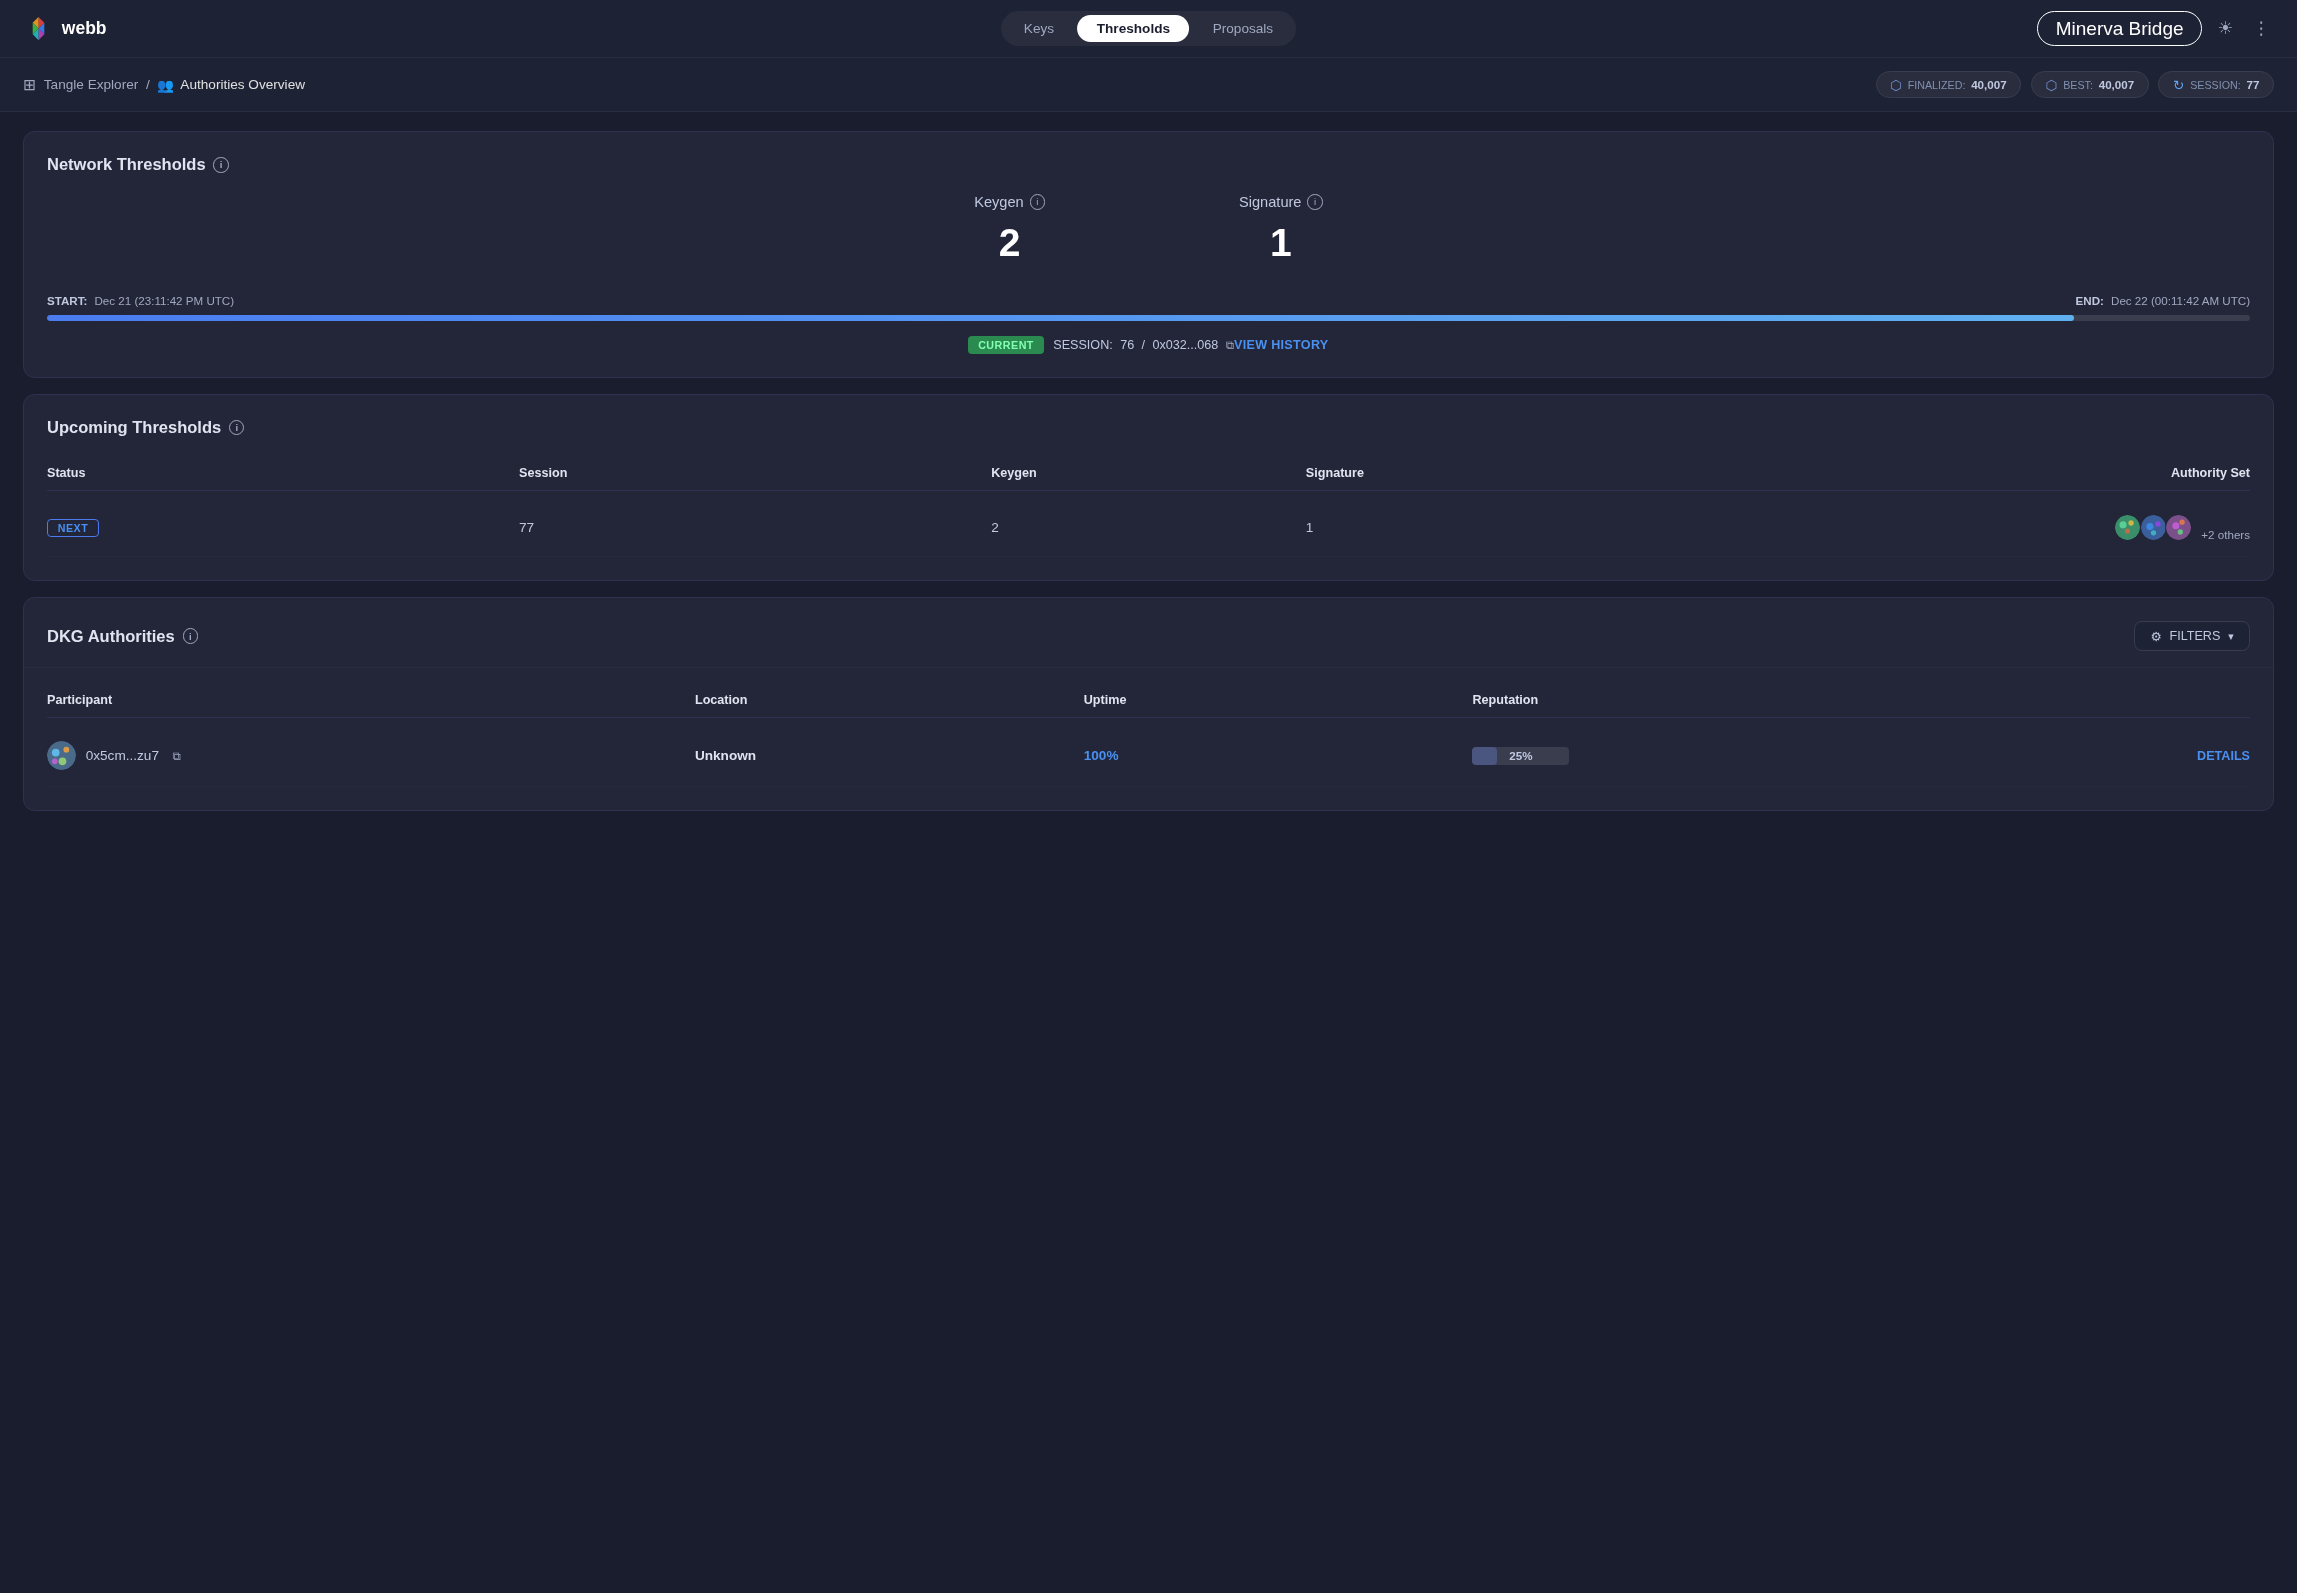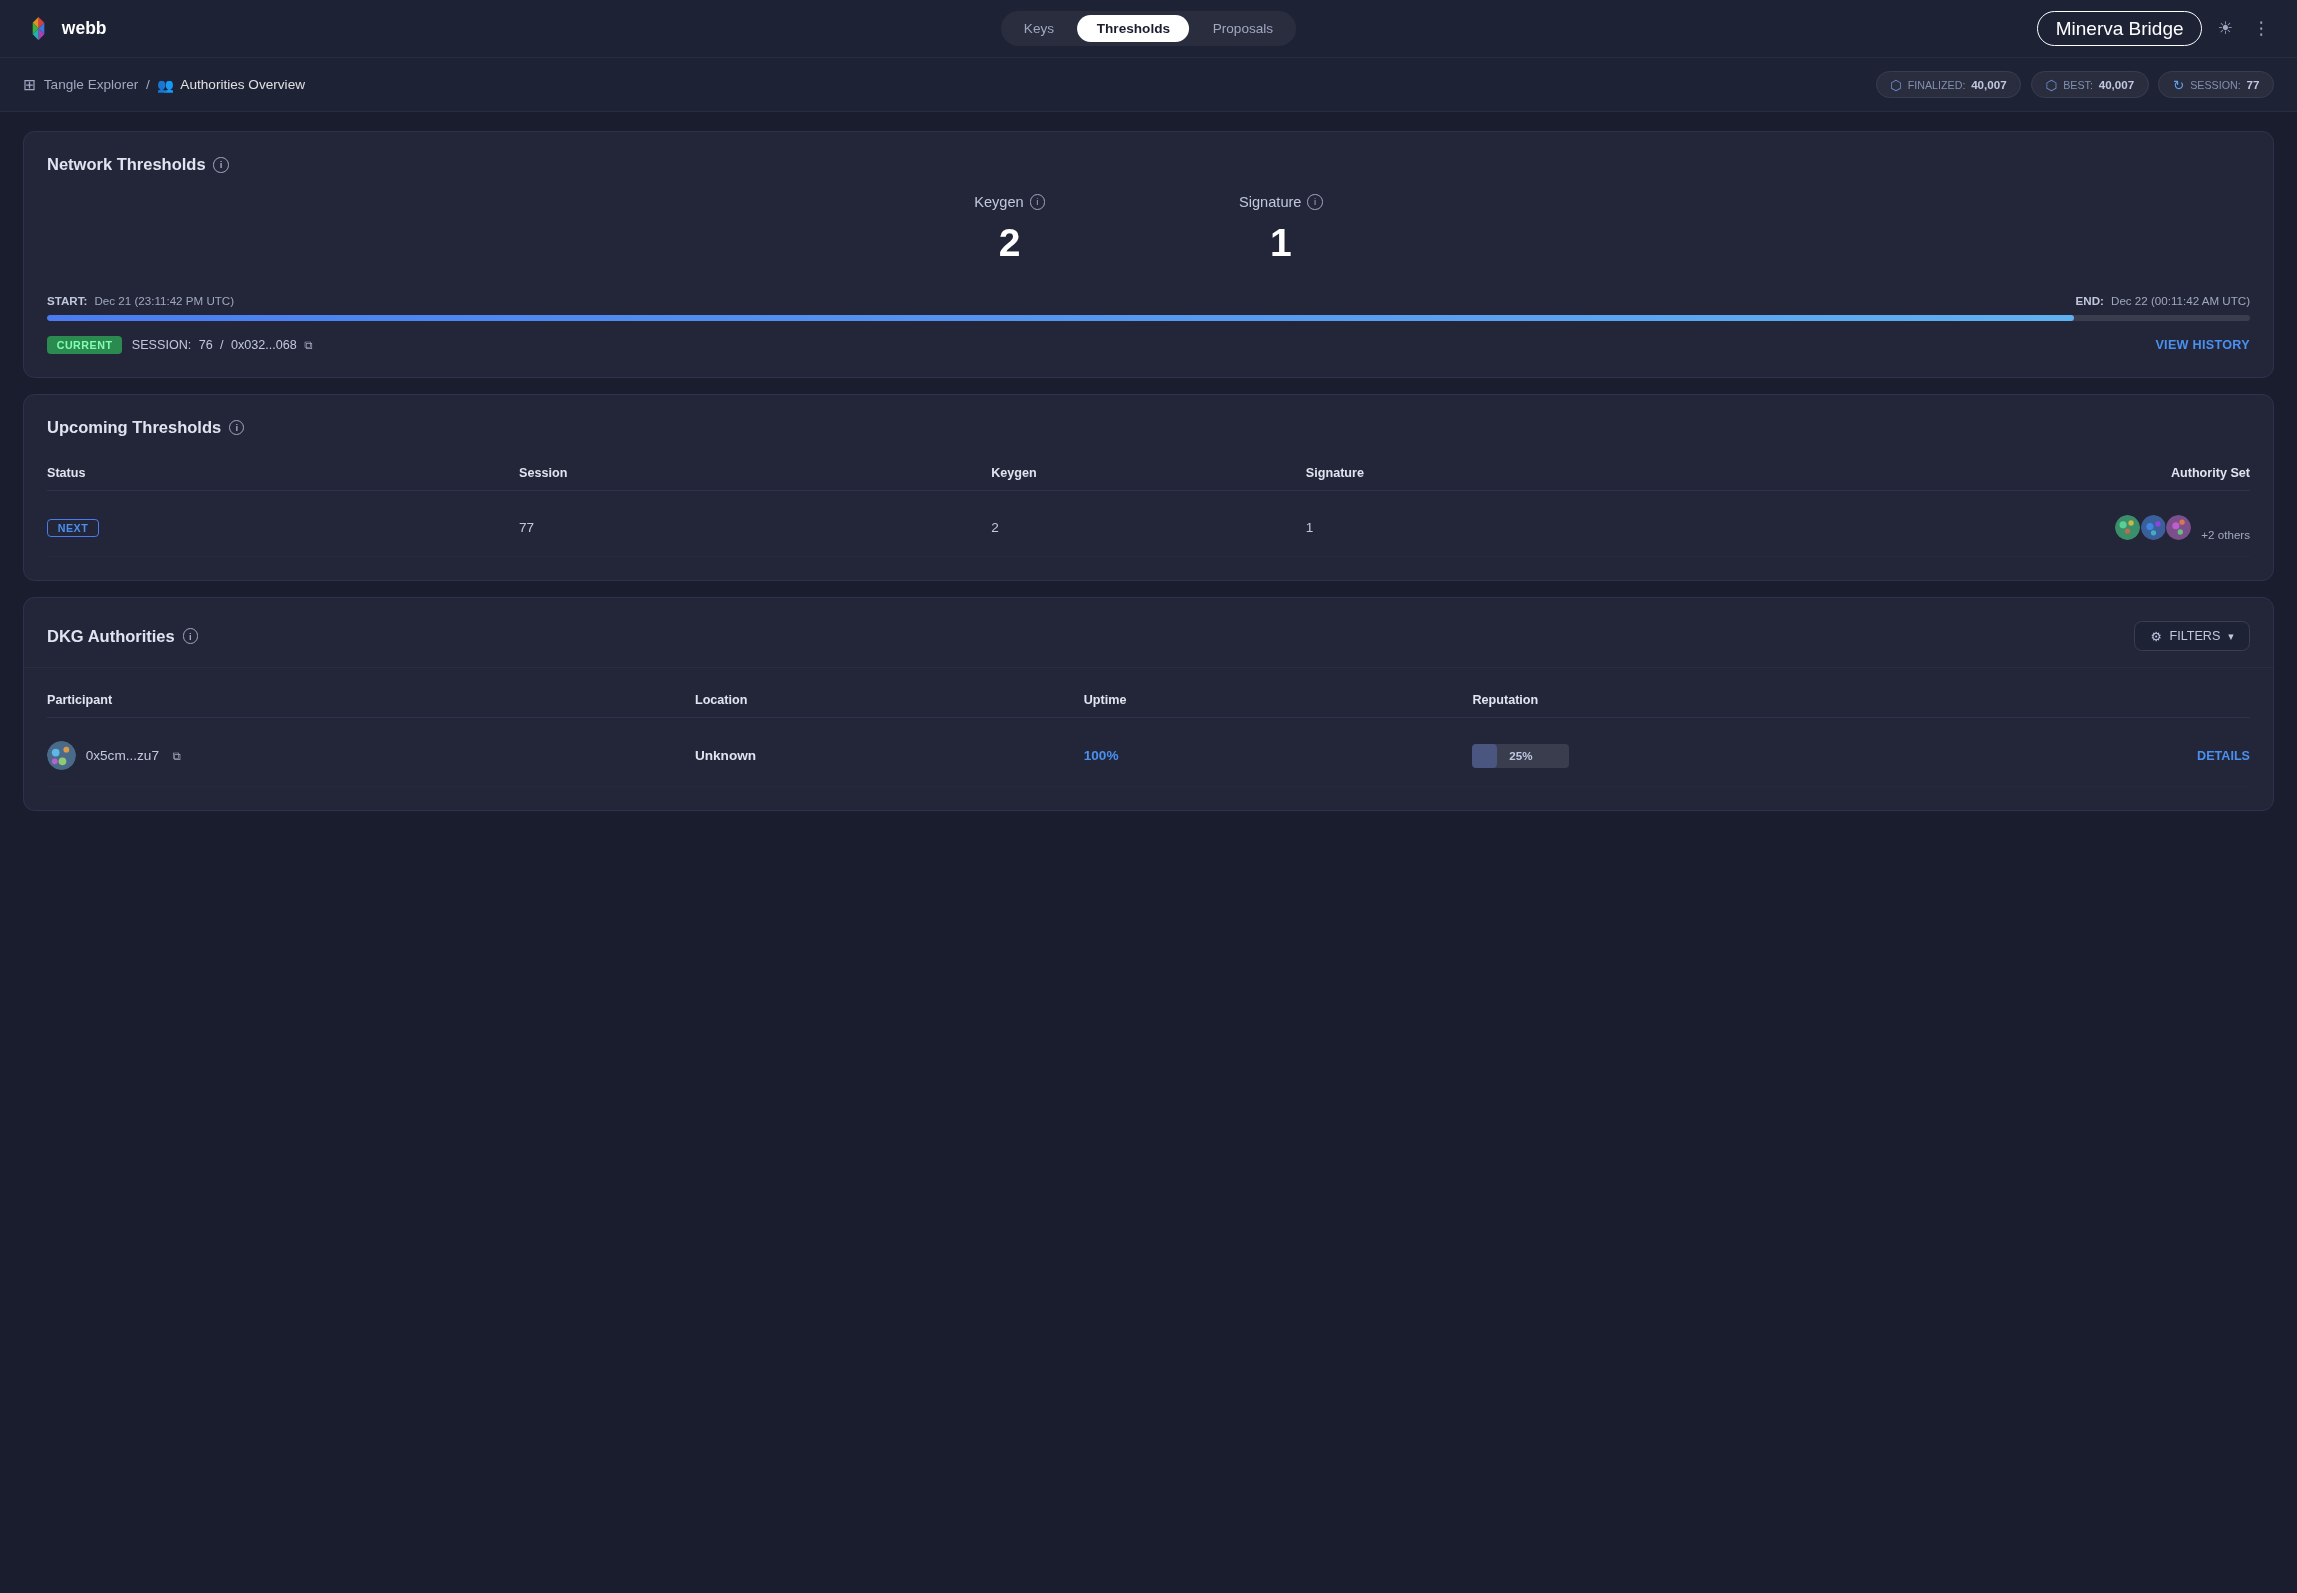--- a/index.html
+++ b/index.html
@@ -219,21 +219,21 @@
       overflow: hidden;
     }
     .progress-fill {
       height: 100%;
       background: linear-gradient(90deg, #4a7cf0, #60b0f0);
       border-radius: 2.9px;
     }
     .session-info {
       display: flex;
       align-items: center;
-      justify-content: space-between;
+      justify-content: center;
     }
     .session-left {
       display: flex;
       align-items: center;
       gap: 9.7px;
     }
     .current-badge {
       background: #2a8a50;
       color: #80ffb0;
       font-size: 10.7px;
@@ -359,21 +359,21 @@
       color: #4a90f0;
       font-weight: 600;
     }
     .reputation-bar-container {
       display: flex;
       align-items: center;
       gap: 9.7px;
     }
     .reputation-bar {
       width: 97px;
-      height: 24px;
+      height: 18px;
       background: #3a3d4e;
       border-radius: 3.9px;
       overflow: hidden;
       position: relative;
     }
     .reputation-fill {
       height: 100%;
       background: #4a5580;
       border-radius: 3.9px;
     }

